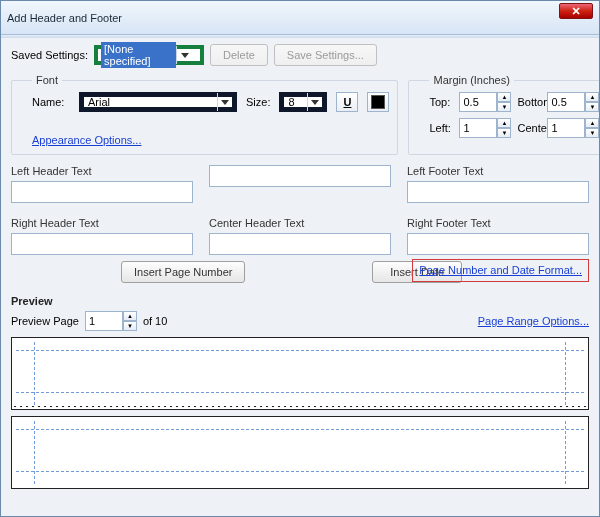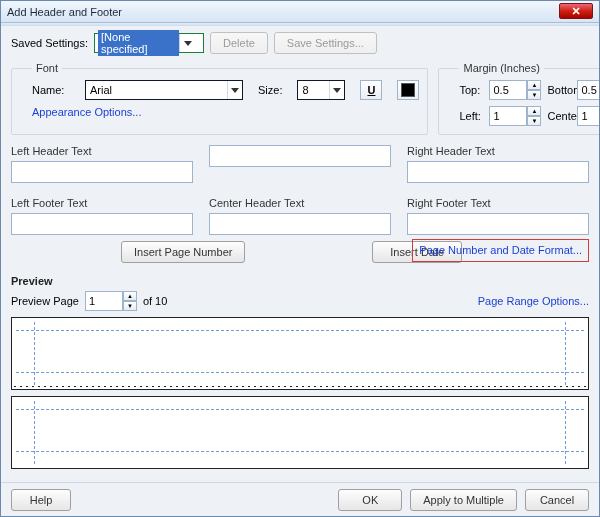--- a/index.html
+++ b/index.html
@@ -1,46 +1,46 @@
 <!DOCTYPE html>
 <html><head>
 <meta charset="utf-8">
 <style>
 *{box-sizing:border-box;font-family:Tahoma,Segoe UI,sans-serif;font-size:11px}
 body{margin:0;background:#d7e4f2}
 .window{width:600px;height:517px;background:#eef2f6;border:1px solid #6b8aab;position:relative;display:flex;flex-direction:column}
-.titlebar{height:22px;background:linear-gradient(#f0f6fc,#d7e5f5);border-bottom:1px solid #a8bed8;display:flex;align-items:center;padding:0 0 0 6px;position:relative}
+.titlebar{height:34px;background:linear-gradient(#f0f6fc,#d7e5f5);border-bottom:1px solid #a8bed8;display:flex;align-items:center;padding:0 0 0 6px;position:relative}
 .titlebar .title{color:#1a2a3a}
 .closebtn{position:absolute;right:6px;top:2px;width:34px;height:16px;background:linear-gradient(#e67,#c21,#a00);border:1px solid #7a1515;border-radius:2px;display:flex;align-items:center;justify-content:center;color:#fff;font-weight:bold;font-size:10px}
 .ribbon{height:3px;background:linear-gradient(#e3edf8,#cddceb)}
 .content{flex:1;padding:6px 10px 6px 10px;overflow:hidden}
 .row{display:flex;align-items:center;gap:6px;margin-bottom:8px}
-.combo{height:20px;border:1px solid #15803d;background:#fff;display:flex;align-items:center;padding:0 8px 0 3px;position:relative}
+.combo{height:20px;border:4px solid #15803d;background:#fff;display:flex;align-items:center;padding:0 8px 0 3px;position:relative}
 .combo .sel{flex:1;background:#3a72c9;color:#fff;padding:1px 3px}
 .combo .arrow{width:16px;height:18px;border-left:1px solid #c8d6e5;display:flex;align-items:center;justify-content:center}
 .btn{height:22px;background:linear-gradient(#fdfdfd,#e6e6e6);border:1px solid #9f9f9f;border-radius:3px;padding:0 12px;display:inline-flex;align-items:center;justify-content:center;color:#333}
 .btn.dis{color:#9a9a9a;border-color:#c0c0c0;background:linear-gradient(#f7f7f7,#efefef)}
 fieldset{border:1px solid #cfd8e2;border-radius:2px;margin:0 0 6px 0;padding:6px 8px 8px 20px}
 legend{color:#333;padding:0 4px}
 .twocol{display:flex;gap:10px}
 .twocol>fieldset:first-child{flex:1.7}
 .twocol>fieldset:last-child{flex:1}
-.ffrow{display:flex;align-items:center;gap:15px;margin-bottom:6px}
+.ffrow{display:flex;align-items:center;gap:9px;margin-bottom:22px}
 .ffrow .nm{width:38px}
-.dropdown{height:20px;border:1px solid #0f172a;background:#fff;display:flex;align-items:center;position:relative}
+.dropdown{height:20px;border:5px solid #0f172a;background:#fff;display:flex;align-items:center;position:relative}
 .dropdown span{padding:0 4px;flex:1}
 .dropdown .arrow{width:15px;height:18px;border-left:1px solid #cdd9e6;display:flex;align-items:center;justify-content:center}
 .iconbtn{width:22px;height:20px;border:1px solid #9eb4cc;background:linear-gradient(#fff,#eaeef4);display:flex;align-items:center;justify-content:center}
 .spin{display:flex;align-items:flex-end}
 .spin input{width:38px;height:20px;border:1px solid #9eb4cc;padding:0 3px;background:#fff}
 .spin .spbtns{display:flex;flex-direction:column}
 .spin .spbtns div{width:14px;height:10px;border:1px solid #9eb4cc;background:linear-gradient(#fff,#e6ecf4);font-size:6px;display:flex;align-items:center;justify-content:center;line-height:1}
 .mrow{display:flex;align-items:center;gap:0;margin-bottom:6px}
 .mrow .ml{width:30px}
-.link{color:#1a3fd4;cursor:pointer}
+.link{color:#1a3fd4;text-decoration:underline;cursor:pointer}
 .hf-grid{display:grid;grid-template-columns:1fr 1fr 1fr;gap:14px 16px;margin:4px 0 6px 0}
 .hf-cell .hlabel{color:#333;margin-bottom:4px}
 .hf-cell input{width:100%;height:22px;border:1px solid #9eb4cc;background:#fff;padding:0 3px}
 .ins-row{display:flex;margin:4px 0 8px 0;position:relative}
 .ins-row .btn{min-width:120px}
 .ins-row .spacer1{width:110px}
 .ins-row .mid{margin-left:auto;margin-right:auto}
 .redbox{position:absolute;right:0;top:-2px;border:1px solid #d23b3b;padding:4px 6px 5px 6px}
 .preview-label{font-weight:normal;margin:12px 0 4px 0;color:#222}
 .prow{display:flex;align-items:center;gap:6px;margin-bottom:6px}
@@ -150,22 +150,22 @@
                 <div>▼</div>
               </div>
             </div>
         </div>
       </fieldset>
     </div>
 
     <div class="hf-grid">
       <div class="hf-cell"><div class="hlabel">Left Header Text</div><input style=""></div>
       <div class="hf-cell"><input style=""></div>
+      <div class="hf-cell"><div class="hlabel">Left Footer Text</div><input style=""></div>
       <div class="hf-cell"><div class="hlabel">Right Header Text</div><input style=""></div>
-      <div class="hf-cell"><div class="hlabel">Left Footer Text</div><input style=""></div>
       <div class="hf-cell"><div class="hlabel">Center Header Text</div><input style=""></div>
       <div class="hf-cell"><div class="hlabel">Right Footer Text</div><input style=""></div>
     </div>
 
     <div class="ins-row">
       <div class="spacer1"></div>
       <div class="btn">
           <span>Insert Page Number</span>
         </div>
       <div class="btn mid" style="min-width:90px">
@@ -202,28 +202,13 @@
           <div class="gline-h" style="top:12px"></div>
           <div class="gline-h" style="top:54px"></div>
           <div class="gline-v" style="left:22px"></div>
           <div class="gline-v" style="right:22px"></div>
         </div>
       </div>
     </div>
 
   </div>
 
-  <div class="footer">
-    <div class="btn" style="min-width:60px">
-        <span>Help</span>
-      </div>
-    <div class="sp"></div>
-    <div class="btn" style="min-width:64px">
-        <span>OK</span>
-      </div>
-    <div class="btn">
-        <span>Apply to Multiple</span>
-      </div>
-    <div class="btn" style="min-width:64px">
-        <span>Cancel</span>
-      </div>
-  </div>
 </div>
 
 </body></html>

